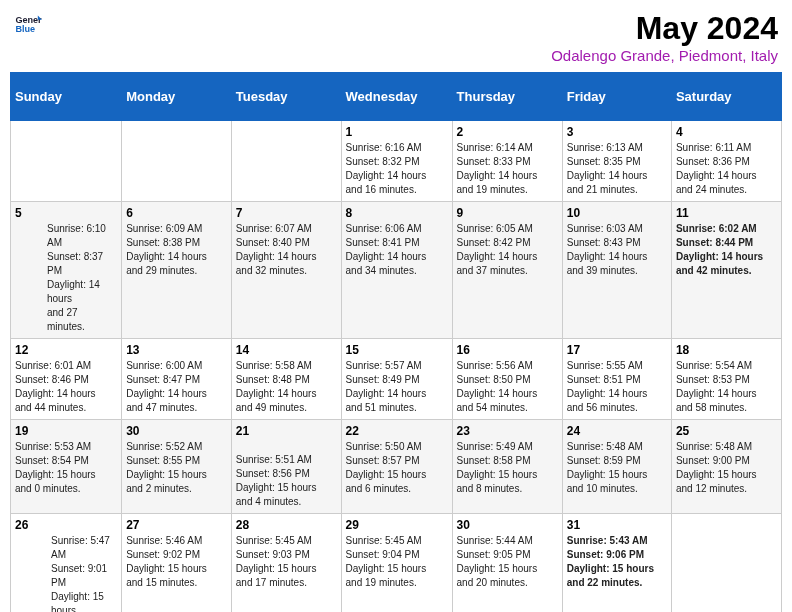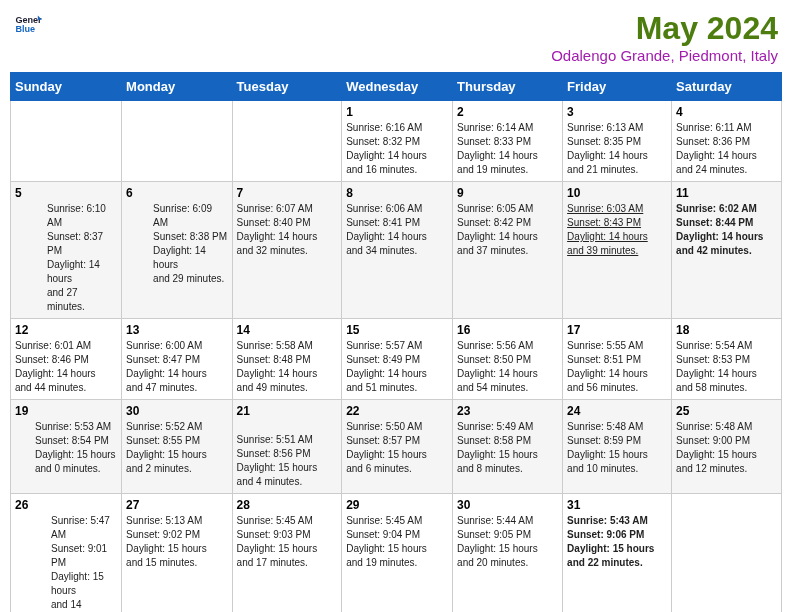--- a/index.html
+++ b/index.html
@@ -25,35 +25,35 @@
       width: 28px;
       height: 28px;
       margin-right: 4px;
     }
     .title-area {
       text-align: right;
     }
     .main-title {
       font-size: 32px;
       font-weight: bold;
-      color: #4d7c0f;
+      color: #000000;
     }
     .subtitle {
       font-size: 15px;
       color: #a21caf;
     }
     .calendar {
       width: 100%;
       border-collapse: collapse;
       border: 1px solid #ccc;
     }
     .calendar th {
       background-color: #1565c0;
       color: #fff;
-      padding: 6px 4px;
+      padding: 16px 4px;
       font-size: 13px;
       font-weight: bold;
       border: 1px solid #1565c0;
       text-align: left;
     }
     .calendar td {
       border: 1px solid #ccc;
       vertical-align: top;
       padding: 4px;
       font-size: 10.5px;
@@ -144,21 +144,21 @@
       <tr>
         <td>
           <div class="day-number">5</div>
           <div class="day-info" style="white-space: pre-line; margin-left: 32px;">Sunrise: 6:10 AM
 Sunset: 8:37 PM
 Daylight: 14 hours
 and 27 minutes.</div>
         </td>
         <td>
           <div class="day-number">6</div>
-          <div class="day-info" style="white-space: pre-line; margin-left: 27px;">Sunrise: 6:09 AM
+          <div class="day-info" style="white-space: pre-line;">Sunrise: 6:09 AM
 Sunset: 8:38 PM
 Daylight: 14 hours
 and 29 minutes.</div>
         </td>
         <td>
           <div class="day-number">7</div>
           <div class="day-info" style="white-space: pre-line;">Sunrise: 6:07 AM
 Sunset: 8:40 PM
 Daylight: 14 hours
 and 32 minutes.</div>
@@ -172,21 +172,21 @@
         </td>
         <td>
           <div class="day-number">9</div>
           <div class="day-info" style="white-space: pre-line;">Sunrise: 6:05 AM
 Sunset: 8:42 PM
 Daylight: 14 hours
 and 37 minutes.</div>
         </td>
         <td>
           <div class="day-number">10</div>
-          <div class="day-info" style="white-space: pre-line; text-decoration: underline;">Sunrise: 6:03 AM
+          <div class="day-info" style="white-space: pre-line;">Sunrise: 6:03 AM
 Sunset: 8:43 PM
 Daylight: 14 hours
 and 39 minutes.</div>
         </td>
         <td>
           <div class="day-number">11</div>
           <div class="day-info" style="white-space: pre-line; font-weight: bold;">Sunrise: 6:02 AM
 Sunset: 8:44 PM
 Daylight: 14 hours
 and 42 minutes.</div>
@@ -239,21 +239,21 @@
           <div class="day-number">18</div>
           <div class="day-info" style="white-space: pre-line;">Sunrise: 5:54 AM
 Sunset: 8:53 PM
 Daylight: 14 hours
 and 58 minutes.</div>
         </td>
       </tr>
       <tr>
         <td>
           <div class="day-number">19</div>
-          <div class="day-info" style="white-space: pre-line; margin-left: 20px;">Sunrise: 5:53 AM
+          <div class="day-info" style="white-space: pre-line;">Sunrise: 5:53 AM
 Sunset: 8:54 PM
 Daylight: 15 hours
 and 0 minutes.</div>
         </td>
         <td>
           <div class="day-number">30</div>
           <div class="day-info" style="white-space: pre-line;">Sunrise: 5:52 AM
 Sunset: 8:55 PM
 Daylight: 15 hours
 and 2 minutes.</div>
@@ -297,21 +297,21 @@
       <tr>
         <td>
           <div class="day-number">26</div>
           <div class="day-info" style="white-space: pre-line; margin-left: 36px;">Sunrise: 5:47 AM
 Sunset: 9:01 PM
 Daylight: 15 hours
 and 14 minutes.</div>
         </td>
         <td>
           <div class="day-number">27</div>
-          <div class="day-info" style="white-space: pre-line;">Sunrise: 5:13 AM
+          <div class="day-info" style="white-space: pre-line;">Sunrise: 5:46 AM
 Sunset: 9:02 PM
 Daylight: 15 hours
 and 15 minutes.</div>
         </td>
         <td>
           <div class="day-number">28</div>
           <div class="day-info" style="white-space: pre-line;">Sunrise: 5:45 AM
 Sunset: 9:03 PM
 Daylight: 15 hours
 and 17 minutes.</div>

